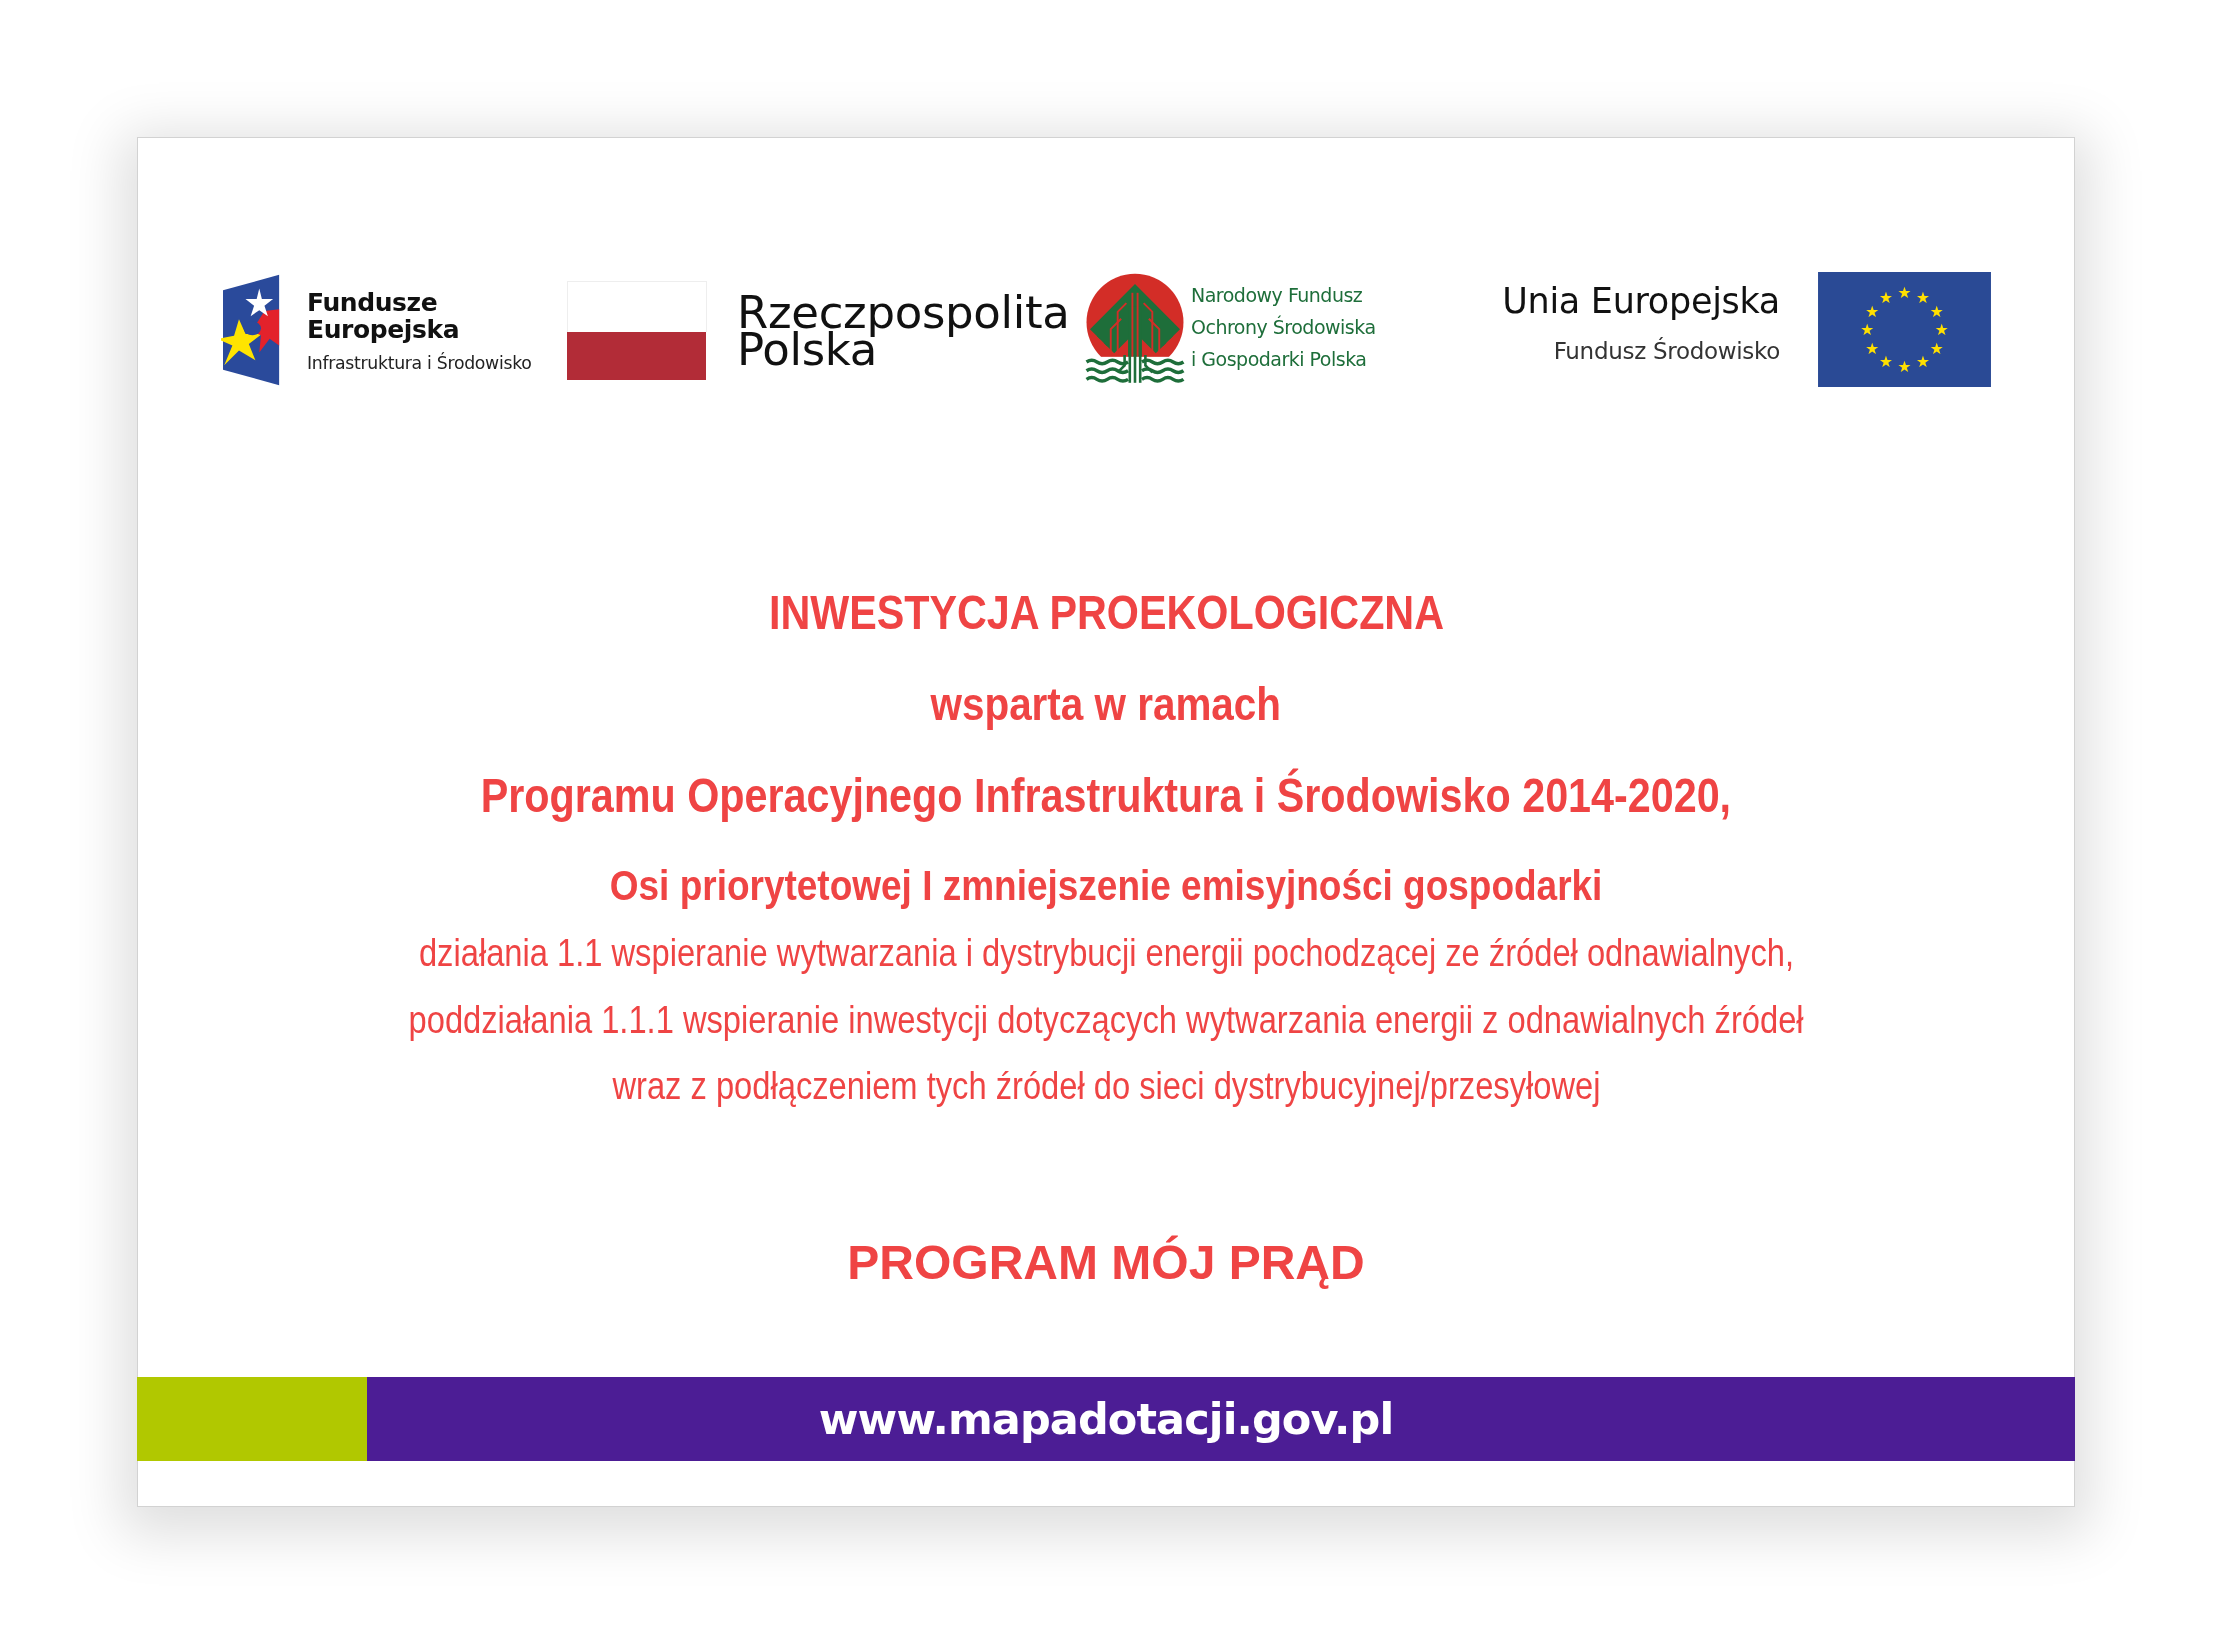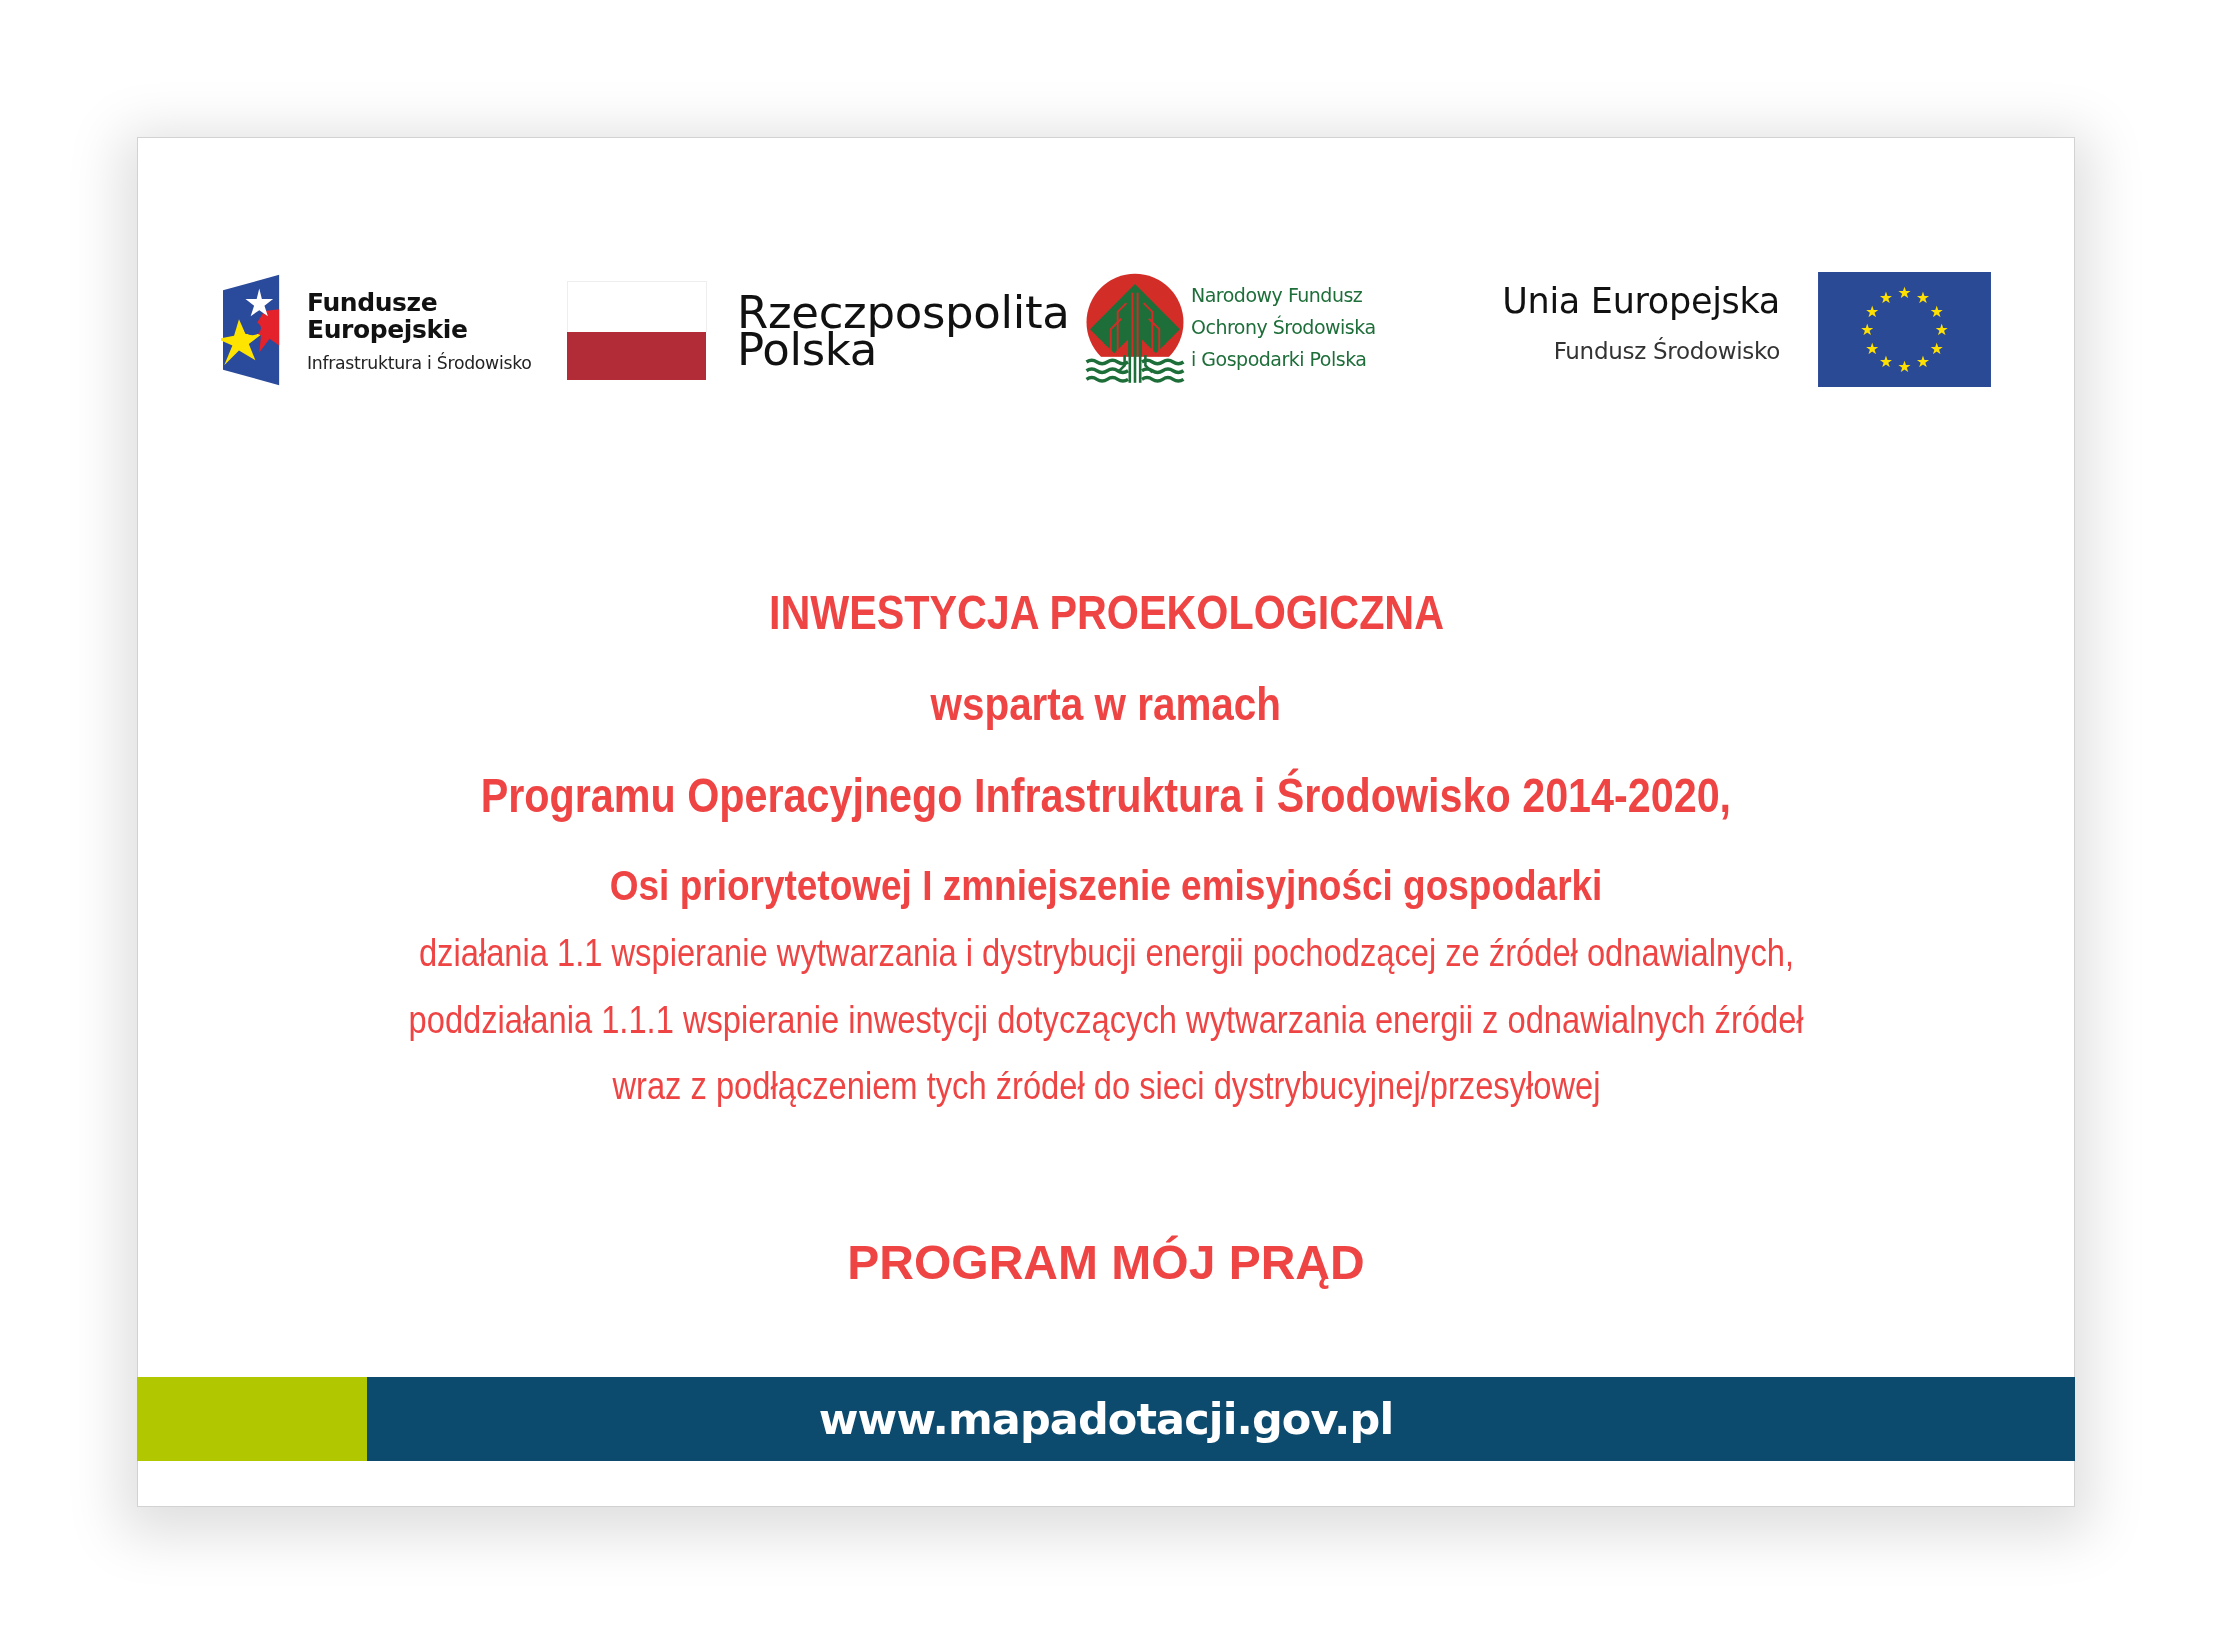--- a/index.html
+++ b/index.html
@@ -26,21 +26,21 @@
     position: absolute; left: 137px; width: 1938px; text-align: center; white-space: nowrap;
     color: #ef4444; font-family: "Liberation Sans", sans-serif;
   }
   .narrow { display: inline-block; transform: scaleX(0.86); transform-origin: center; }
   .h-main { font-size: 48px; font-weight: bold; }
   .h-sub { font-size: 47px; font-weight: bold; }
   .h-prog { font-size: 48px; font-weight: bold; }
   .h-osi { font-size: 43px; font-weight: bold; }
   .body-line { font-size: 38px; }
   .h-final { font-size: 48px; font-weight: bold; }
-  .green-bar { position: absolute; left: 137px; top: 1377px; width: 1938px; height: 84px; background: #0c4a6e; }
+  .green-bar { position: absolute; left: 137px; top: 1377px; width: 1938px; height: 84px; background: #4c1d95; }
   .green-accent { position: absolute; left: 0; top: 0; width: 230px; height: 84px; background: #b1c800; }
   .url {
     position: absolute; left: 0; width: 1938px; top: 0; height: 84px; line-height: 84px;
     text-align: center; color: #ffffff; font-family: "DejaVu Sans", sans-serif;
     font-weight: bold; font-size: 43px; letter-spacing: -0.9px;
   }
 </style>
 </head>
 <body>
 
@@ -49,21 +49,21 @@
 <div class="abs" style="left:221px; top:273px; width:329px; height:114px;">
   <svg class="abs" style="left:0; top:0;" width="61" height="114" viewBox="0 0 70 132">
     <polygon points="2,20 67,2 67,130 2,112" fill="#2a4a9b"></polygon>
     <polygon points="12,104 22,80 4,72 24,68 30,48 38,66 58,66 42,78 50,98 30,86" fill="#ffe400" transform="translate(-8,8) scale(0.95)"></polygon>
     <polygon points="40,60 50,44 67,42 67,84 56,76 44,92 46,72 30,66" fill="#e3222b"></polygon>
     <polygon points="44,18 47,30 60,30 50,38 54,50 44,43 34,50 38,38 28,30 41,30" fill="#ffffff"></polygon>
     <ellipse cx="36" cy="64" rx="10" ry="8" fill="#2a4a9b"></ellipse>
   </svg>
   <div class="abs logo-text fe-title" style="left:86px; top:15.6px;">
     <div>Fundusze</div>
-    <div>Europejskie</div>
+    <div>Europejska</div>
   </div>
   <div class="abs logo-text fe-sub" style="left:86px; top:80px;">Infrastruktura i Środowisko</div>
 </div>
 
 <div class="abs" style="left:567px; top:281px; width:450px; height:99px;">
   <div class="abs" style="left:0; top:0; width:139px; height:99px;">
     <div style="position:absolute; left:0; top:0; width:138px; height:50px; background:#fff; border:0.9px solid #eeeeee; border-bottom:none;"></div>
     <div style="position:absolute; left:0; top:51px; width:139px; height:48px; background:#b22c37;"></div>
   </div>
   <div class="abs logo-text rp-title" style="left:170px; top:13px;">

